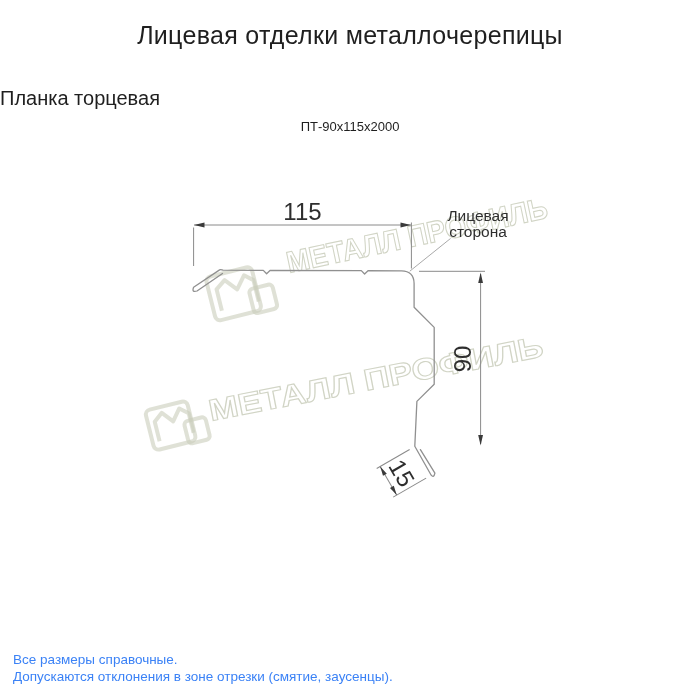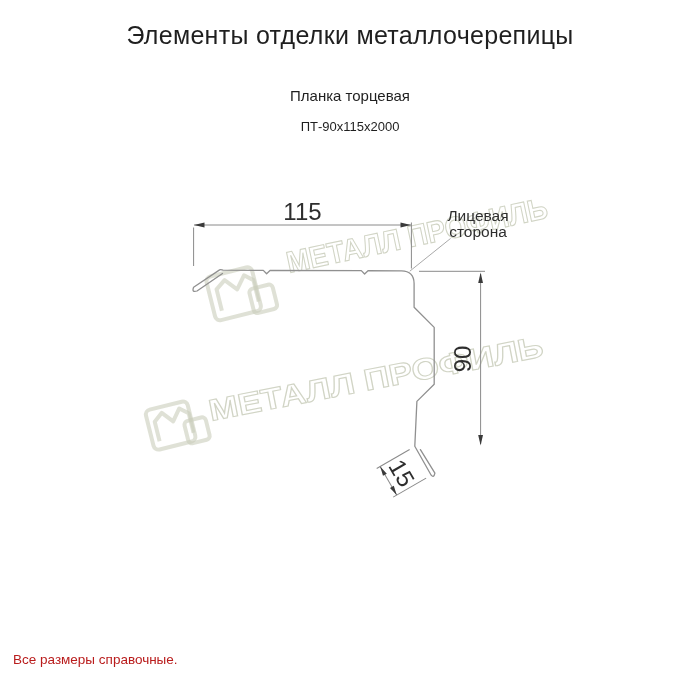--- a/index.html
+++ b/index.html
@@ -8,38 +8,38 @@
     --profile-line:#909090;
     --dim-line:#8a8a8a;
     --arrow:#3a3a3a;
     --watermark:#c9cdbb;
     --background:#ffffff;
   }
   *{margin:0;padding:0;box-sizing:border-box;}
   html,body{width:700px;height:700px;background:var(--background);overflow:hidden;}
   body{font-family:"Liberation Sans",sans-serif;color:var(--text-primary);position:relative;}
   .page-title{position:absolute;left:0;right:0;top:21px;text-align:center;font-size:25px;letter-spacing:.3px;}
-  .product-name{position:absolute;left:0;right:0;top:87px;text-align:center;font-size:15px;}
+  .product-name{position:absolute;left:0;right:0;top:87px;text-align:left;font-size:20px;}
   .product-code{position:absolute;left:0;right:0;top:119px;text-align:center;font-size:13px;}
   .drawing-svg{position:absolute;left:0;top:0;}
   .profile{fill:none;stroke:var(--profile-line);stroke-width:1.3;stroke-linejoin:round;stroke-linecap:round;}
   .dim-line{fill:none;stroke:var(--dim-line);stroke-width:1;}
   .leader{fill:none;stroke:#a9a9a9;stroke-width:1;}
   .arrow{fill:var(--arrow);stroke:none;}
   .dim-text{font-family:"Liberation Sans",sans-serif;font-size:24px;fill:var(--dim-text);}
   .label-text{font-family:"Liberation Sans",sans-serif;font-size:15.5px;fill:var(--dim-text);}
   .wm-text{font-family:"Liberation Sans",sans-serif;font-size:30px;font-weight:700;fill:none;
            stroke:var(--watermark);stroke-width:1.1;opacity:.85;}
   .wm-shape{fill:none;stroke:var(--watermark);stroke-width:4;opacity:.6;stroke-linejoin:round;}
-  .footer-notes{position:absolute;left:13px;top:651px;font-size:13.5px;line-height:17px;color:#b91c1c;}
+  .footer-notes{position:absolute;left:13px;top:651px;font-size:13.5px;line-height:17px;color:#3b82f6;}
 </style>
 </head>
 <body>
 
-<div class="page-title">Элементы отделки металлочерепицы</div>
+<div class="page-title">Лицевая отделки металлочерепицы</div>
 <div class="product-name">Планка торцевая</div>
 <div class="product-code">ПТ-90х115х2000</div>
 
 <svg class="drawing-svg" width="700" height="700" viewBox="0 0 700 700">
 
   <g>
     <g transform="translate(243,292) rotate(-14)">
       <rect class="wm-shape" x="-33" y="-23" width="47" height="45" rx="5"></rect>
       <rect class="wm-shape" x="6" y="-1" width="24" height="25" rx="4"></rect>
       <path class="wm-shape" d="M -25 13 V -9 L -15 -16 L -5 -4 L 5 -16 L 13 -9 V 13"></path>
@@ -104,13 +104,14 @@
 
   <g>
     <path class="leader" d="M 450.5 238.5 L 409.8 271.2"></path>
     <text class="label-text" x="478" y="221" text-anchor="middle">Лицевая</text>
     <text class="label-text" x="478" y="237" text-anchor="middle">сторона</text>
   </g>
 </svg>
 
 <div class="footer-notes">
   <div>Все размеры справочные.</div>
+  <div>Допускаются отклонения в зоне отрезки (смятие, заусенцы).</div>
 </div>
 
 </body></html>

